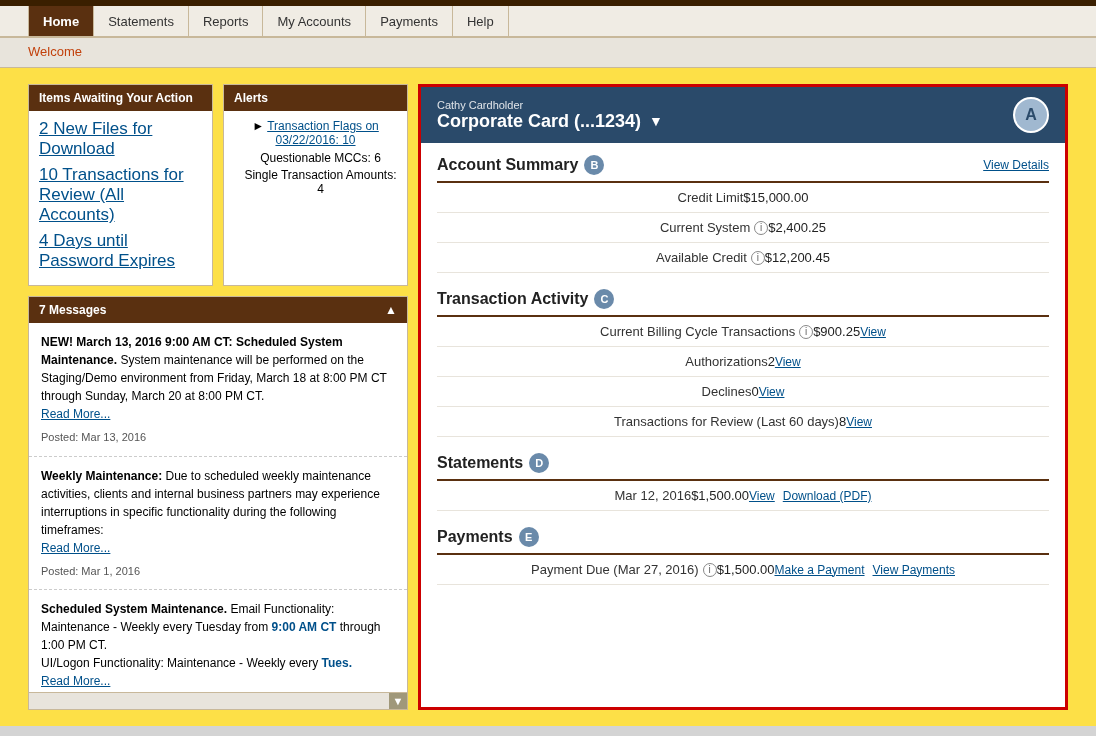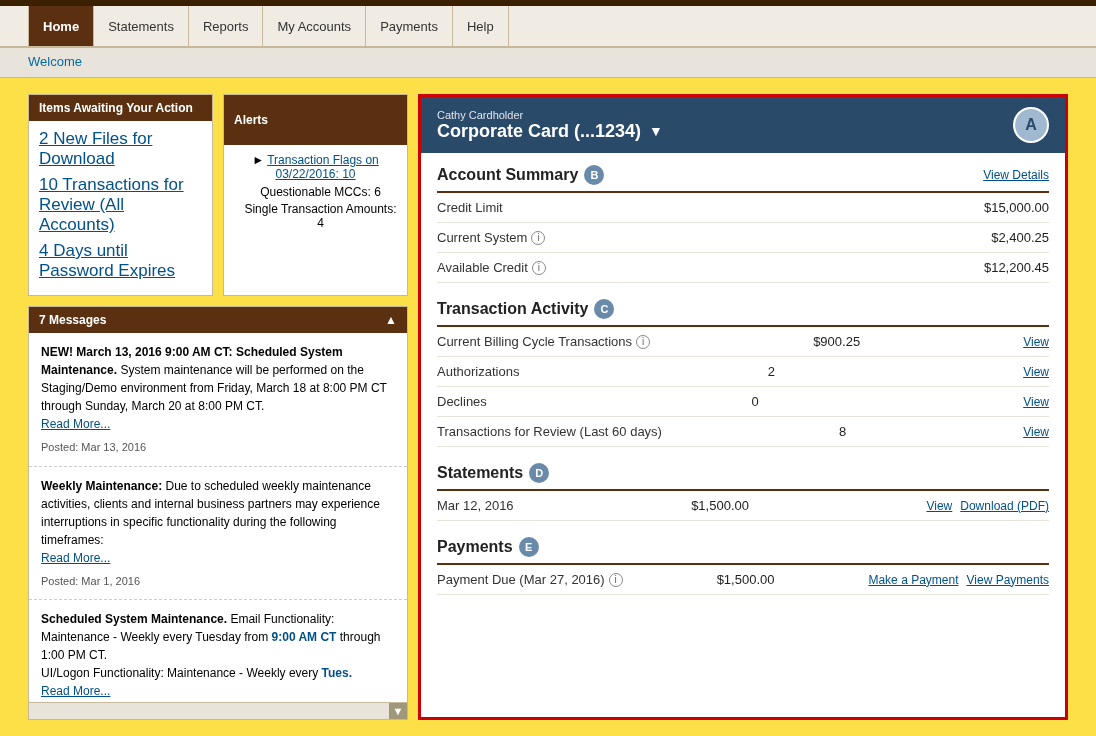--- a/index.html
+++ b/index.html
@@ -13,21 +13,21 @@
       position: relative;
       overflow: hidden;
     }
 
     
     .nav-bar {
       background: #f0ece4;
       border-bottom: 2px solid #c8b89a;
       display: flex;
       align-items: stretch;
-      height: 42px;
+      height: 32px;
       padding-left: 28px;
     }
     .nav-item {
       display: flex;
       align-items: center;
       padding: 0 14px;
       font-size: 13px;
       color: #333;
       cursor: pointer;
       border-right: 1px solid #c8b89a;
@@ -39,21 +39,21 @@
       color: #fff;
       font-weight: bold;
     }
 
     
     .welcome-bar {
       background: #e8e4dc;
       border-bottom: 1px solid #c8b89a;
       padding: 6px 28px;
       font-size: 13px;
-      color: #0369a1;
+      color: #c2410c;
       height: 30px;
     }
 
     
     .main-content {
       display: flex;
       padding: 16px 28px;
       gap: 10px;
       background: #fde047;
       height: calc(736px - 42px - 30px - 6px);
@@ -100,21 +100,21 @@
 
     .alerts-box {
       background: #fff;
       border: 1px solid #c8b89a;
       flex: 1;
     }
     .alerts-box .box-header {
       background: #5a3010;
       color: #fff;
       font-weight: bold;
-      padding: 18px 10px;
+      padding: 6px 10px;
       font-size: 12px;
     }
     .alerts-box .box-body {
       padding: 8px 10px;
       font-size: 12px;
       text-align: center;
     }
     .alerts-box .alert-link {
       color: #00508a;
       text-decoration: underline;
@@ -261,21 +261,21 @@
     }
     .section-link {
       color: #00508a;
       text-decoration: underline;
       font-size: 12px;
       cursor: pointer;
     }
 
     .summary-row {
       display: flex;
-      justify-content: space-between;
+      justify-content: center;
       align-items: center;
       padding: 7px 0;
       border-bottom: 1px solid #e8e4dc;
       font-size: 13px;
     }
     .summary-row:last-child { border-bottom: none; }
     .summary-row .row-label {
       color: #333;
       display: flex;
       align-items: center;

